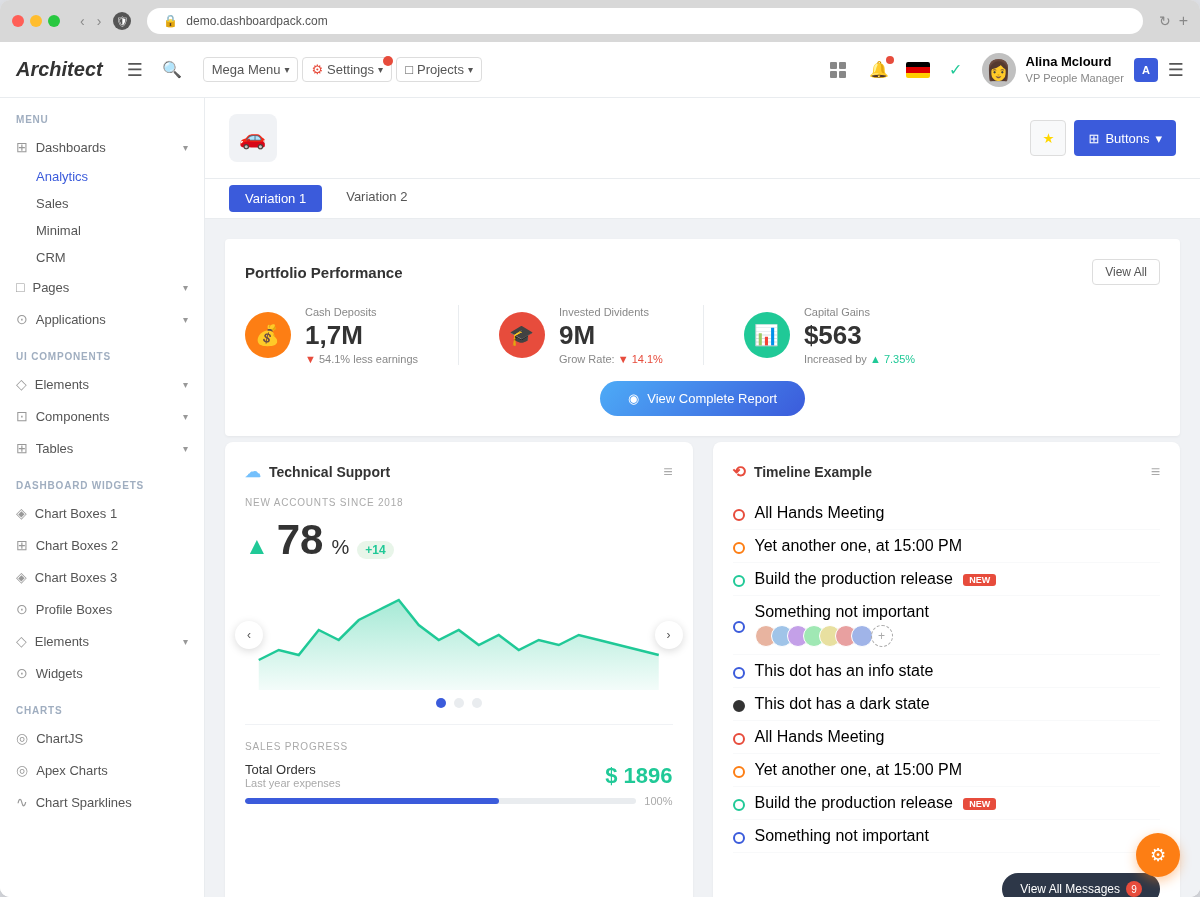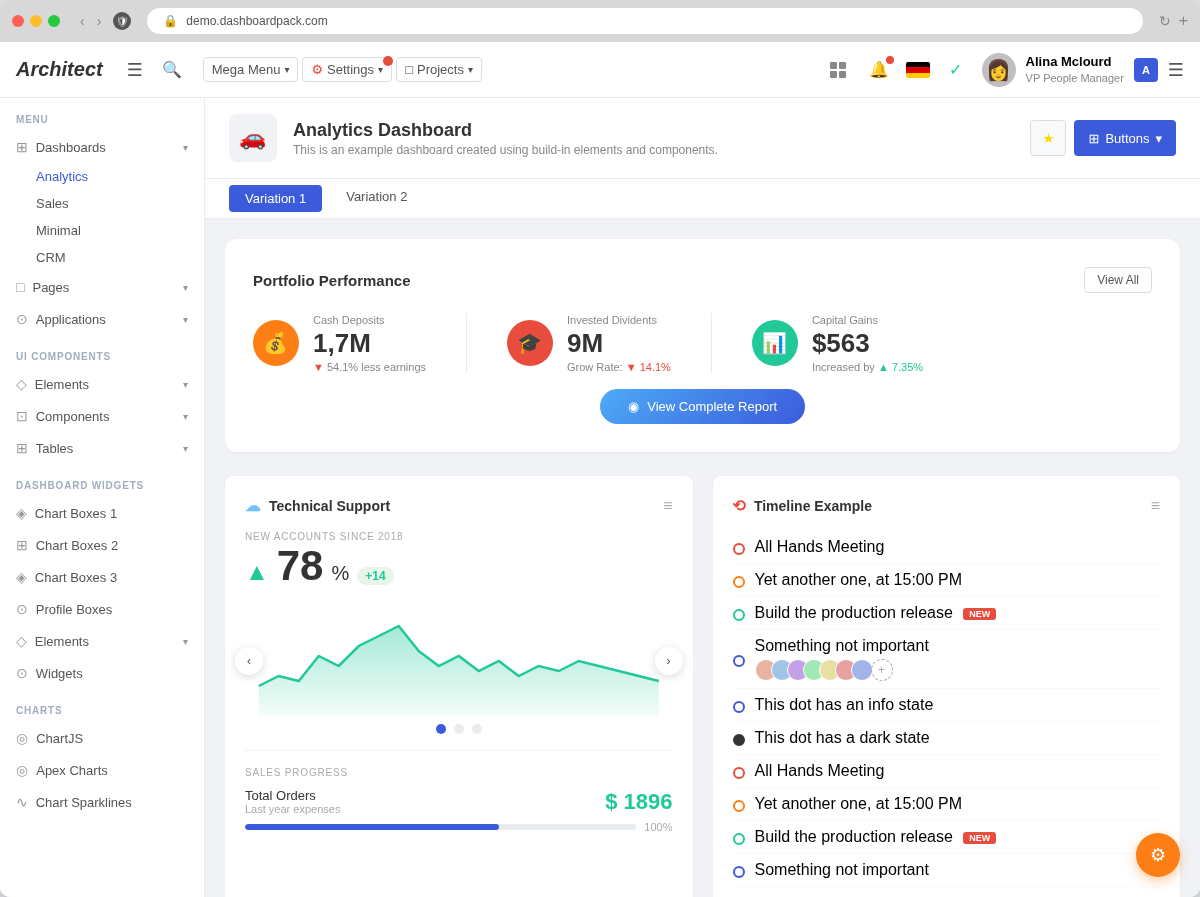--- a/index.html
+++ b/index.html
@@ -176,23 +176,23 @@
     }
     .tab.active { background: #3b5bdb; color: white; border-radius: 4px; margin: 6px 4px 6px 0; padding: 6px 16px; border-bottom: none; }
     .tab.inactive { color: #555; }
 
     
     .inner-content { padding: 20px; }
 
     
     .portfolio-card {
       background: white;
-      border-radius: 12px;
-      padding: 28px;
-      margin-bottom: 24px;
+      border-radius: 4px;
+      padding: 20px;
+      margin-bottom: 6px;
       box-shadow: 0 1px 3px rgba(0,0,0,0.05);
     }
     .portfolio-header { display: flex; align-items: center; justify-content: space-between; margin-bottom: 20px; }
     .portfolio-title { font-size: 15px; font-weight: 600; color: #333; }
     .btn-view-all { border: 1px solid #ddd; background: white; border-radius: 4px; padding: 5px 12px; font-size: 12px; cursor: pointer; color: #555; }
     .portfolio-stats { display: flex; gap: 40px; align-items: center; }
     .stat-item { display: flex; align-items: center; gap: 14px; }
     .stat-icon { width: 46px; height: 46px; border-radius: 50%; display: flex; align-items: center; justify-content: center; font-size: 20px; }
     .stat-icon.yellow { background: #fd7e14; }
     .stat-icon.red { background: #e74c3c; }
@@ -218,21 +218,21 @@
     
     .support-card {
       background: white;
       border-radius: 8px;
       padding: 20px;
       box-shadow: 0 1px 3px rgba(0,0,0,0.05);
     }
     .card-header { display: flex; align-items: center; justify-content: space-between; margin-bottom: 16px; }
     .card-title { display: flex; align-items: center; gap: 8px; font-size: 14px; font-weight: 600; color: #333; }
     .card-menu { color: #aaa; cursor: pointer; }
-    .accounts-label { font-size: 10px; color: #aaa; text-transform: uppercase; letter-spacing: 0.8px; }
+    .accounts-label { font-size: 10px; color: #aaa; text-transform: uppercase; letter-spacing: 0.8px; margin-bottom: 8px; }
     .big-stat { display: flex; align-items: baseline; gap: 8px; margin-bottom: 16px; }
     .big-number { font-size: 42px; font-weight: 700; color: #333; display: flex; align-items: flex-start; gap: 4px; }
     .big-arrow { font-size: 24px; color: #20c997; }
     .big-percent { font-size: 20px; color: #333; }
     .big-badge { background: #e8f5e9; color: #20c997; font-size: 12px; padding: 2px 8px; border-radius: 12px; font-weight: 600; }
 
     
     .chart-area { height: 110px; position: relative; overflow: hidden; }
     .chart-dots { display: flex; justify-content: center; gap: 8px; margin-top: 8px; }
     .chart-dot { width: 10px; height: 10px; border-radius: 50%; background: #e9ecef; cursor: pointer; }
@@ -476,24 +476,20 @@
           <span style="font-size:14px;opacity:0.6;">∿</span>
           <span>Chart Sparklines</span>
         </div>
       </div>
 
       <div class="content-area">
 
         <div class="page-header" style="background:white;">
           <div class="page-header-left">
             <div class="page-header-icon">🚗</div>
-            <div>
-              <div class="page-header-title">Analytics Dashboard</div>
-              <div class="page-header-desc">This is an example dashboard created using build-in elements and components.</div>
-            </div>
           </div>
           <div class="page-header-actions">
             <button class="btn-star">★</button>
             <button class="btn-buttons">
               <span>⊞</span>
               <span>Buttons</span>
               <span>▾</span>
             </button>
           </div>
         </div>

